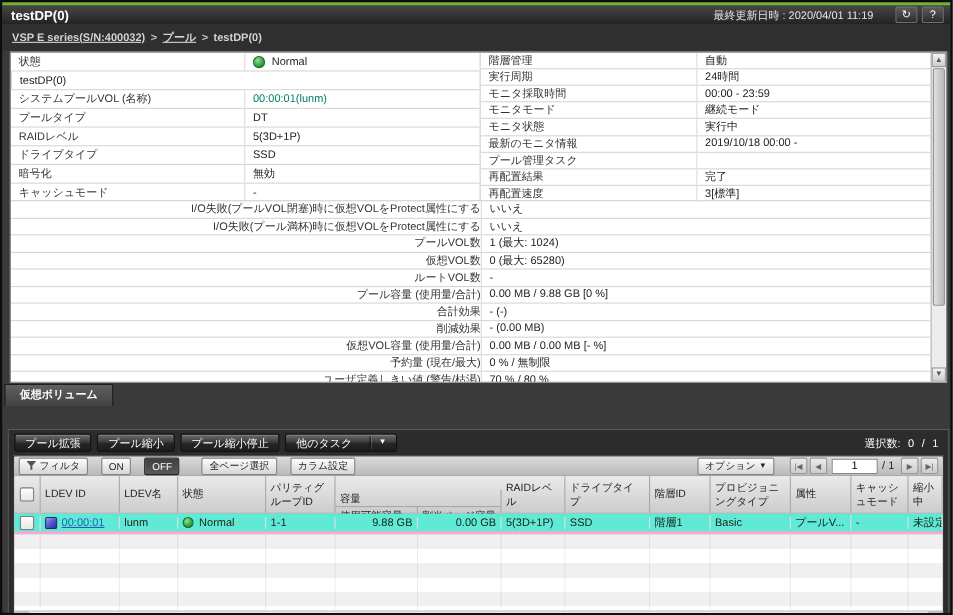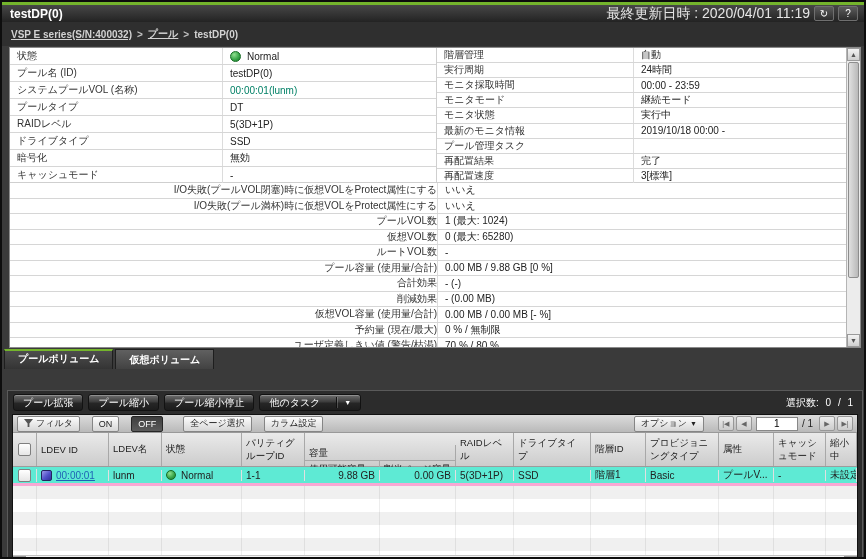--- a/index.html
+++ b/index.html
@@ -8,21 +8,21 @@
 
   .window { position:relative; width:866px; height:559px; background:#3a3a3a;
             border:2px solid #0d0d0d; overflow:hidden; }
 
   
   .topline   { position:absolute; left:0; top:0; width:862px; height:3px; background:#74b42c; }
   .titlebar  { position:absolute; left:0; top:3px; width:862px; height:17px;
                background:linear-gradient(#474747,#232323); display:flex; align-items:center; }
   .title     { color:#fff; font-size:12px; font-weight:bold; padding-left:8px; }
   .titlebar-right { margin-left:auto; display:flex; align-items:center; gap:4px; padding-right:6px; }
-  .updated   { color:#e6e6e6; font-size:14px; margin-right:0; }
+  .updated   { color:#e6e6e6; font-size:10px; margin-right:16px; }
   .tbtn      { width:20px; height:15px; background:linear-gradient(#5c5c5c,#2c2c2c);
                border:1px solid #6f6f6f; border-radius:2px; color:#fff; font-size:10px;
                line-height:12px; text-align:center; cursor:pointer; }
   .breadcrumb{ position:absolute; left:0; top:20px; width:862px; height:24px; background:#2f2f2f;
                display:flex; align-items:center; padding-left:9px; font-size:10px; font-weight:bold; }
   .breadcrumb a   { color:#d2d2d2; text-decoration:underline; cursor:pointer; }
   .breadcrumb .sep{ color:#c0c0c0; margin:0 5px; }
   .breadcrumb .cur{ color:#d2d2d2; }
 
   
@@ -166,21 +166,20 @@
       <div class="two-col">
         <div class="dcol left">
           <div class="drow">
             <span class="dlabel">状態</span>
             <span class="dvalue">
                 <span class="dot"></span>
                 <span>Normal</span>
               </span>
           </div>
           <div class="drow">
-            <span class="dlabel">プール名 (ID)</span>
             <span class="dvalue">testDP(0)</span>
           </div>
           <div class="drow">
             <span class="dlabel">システムプールVOL (名称)</span>
             <span class="dvalue">
                 <span class="tlink">00:00:01(lunm)</span>
               </span>
           </div>
           <div class="drow">
             <span class="dlabel">プールタイプ</span>
@@ -292,21 +291,20 @@
     <div class="vscroll">
       <div class="sarrow">▲</div>
       <div class="strack">
           <div class="sthumb"></div>
         </div>
       <div class="sarrow">▼</div>
     </div>
   </div>
 
   <div class="tabbar">
-    <div class="tab active">プールボリューム</div>
     <div class="tab">仮想ボリューム</div>
   </div>
 
   <div class="lower-panel">
     <div class="actions">
       <button class="abtn">プール拡張</button>
       <button class="abtn">プール縮小</button>
       <button class="abtn">プール縮小停止</button>
       <button class="abtn">
         <span>他のタスク</span>

